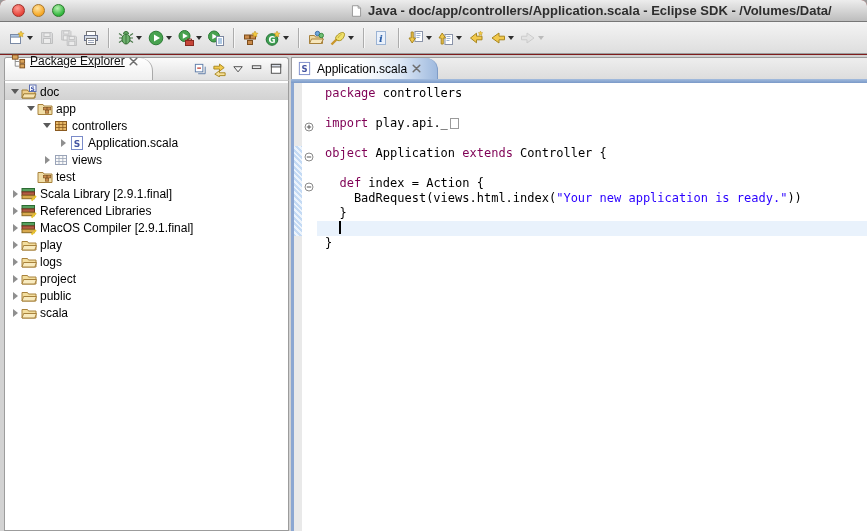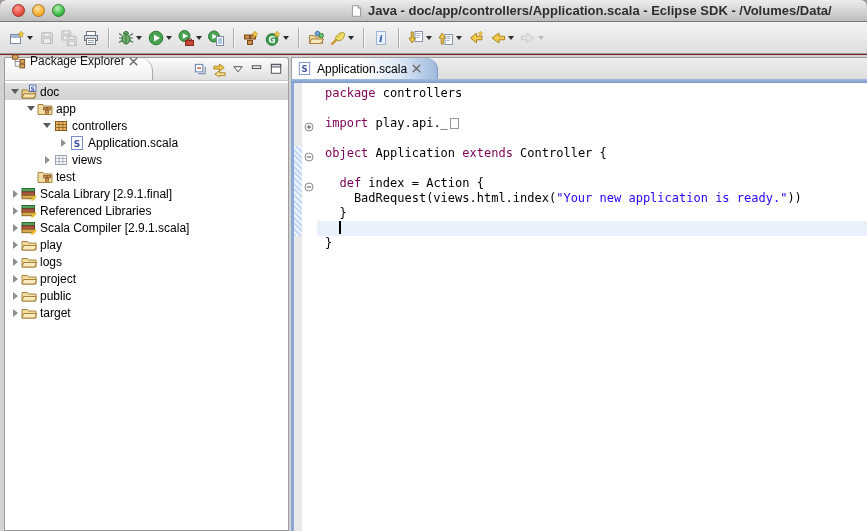--- a/index.html
+++ b/index.html
@@ -29,21 +29,21 @@
   .icon{display:inline-flex;}
   
   .workbench{position:absolute;top:55px;left:0;right:0;bottom:0;background:#D2D2D2;}
   
   .explorer{position:absolute;left:4px;top:2px;width:285px;bottom:0;}
   .view-header{position:relative;height:23px;display:flex;align-items:center;
     background:linear-gradient(#FBFBFB,#E0E0E0);
     border:1px solid #9C9C9C;border-bottom:none;border-radius:3px 3px 0 0;}
   .view-tab{display:flex;align-items:center;gap:4px;height:23px;padding:0 14px 16px 6px;
     background:linear-gradient(#FFFFFF,#EFEFEF);
-    border-right:1px solid #A9A9A9;border-radius:2px 13px 0 0;}
+    border-right:1px solid #A9A9A9;border-radius:2px 13px 0 0;text-decoration:underline;}
   .view-tab-label{font-size:12px;color:#111;}
   .view-tools{margin-left:auto;display:flex;align-items:center;gap:2px;padding-right:3px;}
   .vt-btn{border:none;background:none;padding:1px;display:inline-flex;cursor:default;}
   .tree{position:absolute;top:23px;left:0;right:0;bottom:0;background:#fff;
     border:1px solid #9C9C9C;border-top:1px solid #C9C9C9;overflow:hidden;padding-top:2px;}
   .tree-row{height:17px;display:flex;align-items:center;white-space:nowrap;font-size:12px;color:#000;}
   .tree-row.sel{background:linear-gradient(#E0E0E0,#D2D2D2);}
   .tr-arrow{width:12px;flex:0 0 12px;display:flex;justify-content:center;}
   .tri-down{width:0;height:0;border-left:4px solid transparent;border-right:4px solid transparent;border-top:5px solid #5A5A5A;}
   .tri-right{width:0;height:0;border-top:4px solid transparent;border-bottom:4px solid transparent;border-left:5px solid #8F8F8F;}
@@ -467,21 +467,21 @@
               <span class="tri-right"></span>
             </span>
             <span class="icon ticon">
               <svg width="16" height="16" viewBox="0 0 16 16">
                 <rect x="1" y="2.5" width="12.5" height="3.4" fill="#57A05E" stroke="#2C6B33"></rect>
                 <rect x="1" y="5.9" width="12.5" height="3.4" fill="#B25B44" stroke="#74301F"></rect>
                 <rect x="1" y="9.3" width="12.5" height="3.4" fill="#D8A94E" stroke="#8A6A22"></rect>
                 <path d="M10.5 14.5 15 10" stroke="#E8C230" stroke-width="2"></path>
               </svg>
             </span>
-            <span>Scala Compiler [2.9.1.scala]</span>
+            <span>MacOS Compiler [2.9.1.final]</span>
           </div>
           <div class="tree-row">
             <span style="width: 4px; flex: 0 0 4px;"></span>
             <span class="tr-arrow">
               <span class="tri-right"></span>
             </span>
             <span class="icon ticon">
               <svg width="16" height="16" viewBox="0 0 16 16">
                 <path d="M1 4.5h5.5l1 1.5H15v7H1z" fill="#F3DE9E" stroke="#A8823C"></path>
                 <path d="M1 13 2.6 8.5h12.9L13.8 13z" fill="#F8EBC0" stroke="#A8823C"></path>
@@ -532,21 +532,21 @@
             <span style="width: 4px; flex: 0 0 4px;"></span>
             <span class="tr-arrow">
               <span class="tri-right"></span>
             </span>
             <span class="icon ticon">
               <svg width="16" height="16" viewBox="0 0 16 16">
                 <path d="M1 4.5h5.5l1 1.5H15v7H1z" fill="#F3DE9E" stroke="#A8823C"></path>
                 <path d="M1 13 2.6 8.5h12.9L13.8 13z" fill="#F8EBC0" stroke="#A8823C"></path>
               </svg>
             </span>
-            <span>target</span>
+            <span>scala</span>
           </div>
         </div>
     </div>
 
     <div class="editor">
       <div class="editor-tabs">
         <div class="editor-tab">
           <span class="icon">
             <svg width="15" height="15" viewBox="0 0 16 16">
                 <rect x="2.5" y="1.5" width="11" height="13" fill="#fff" stroke="#7A8BC9"></rect>

